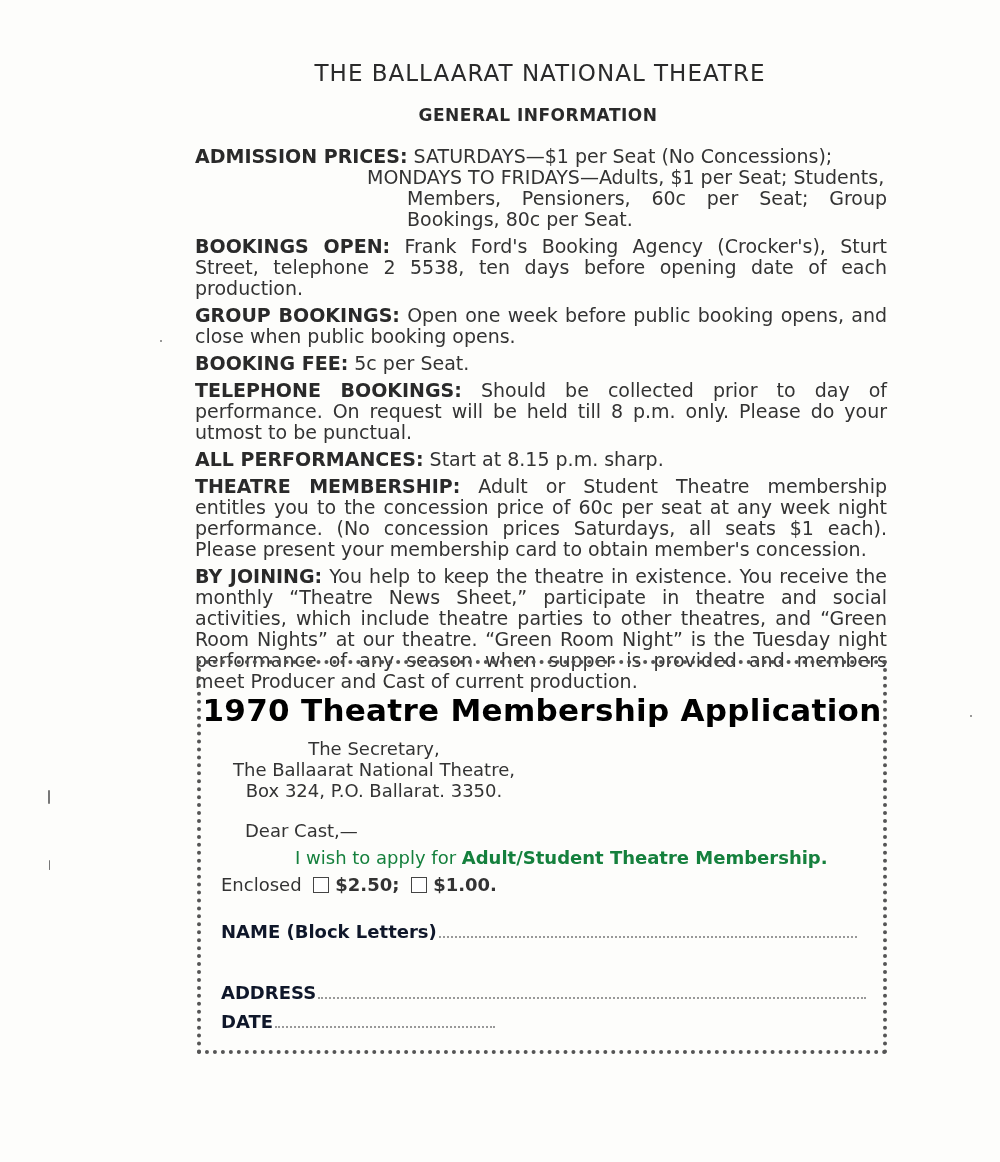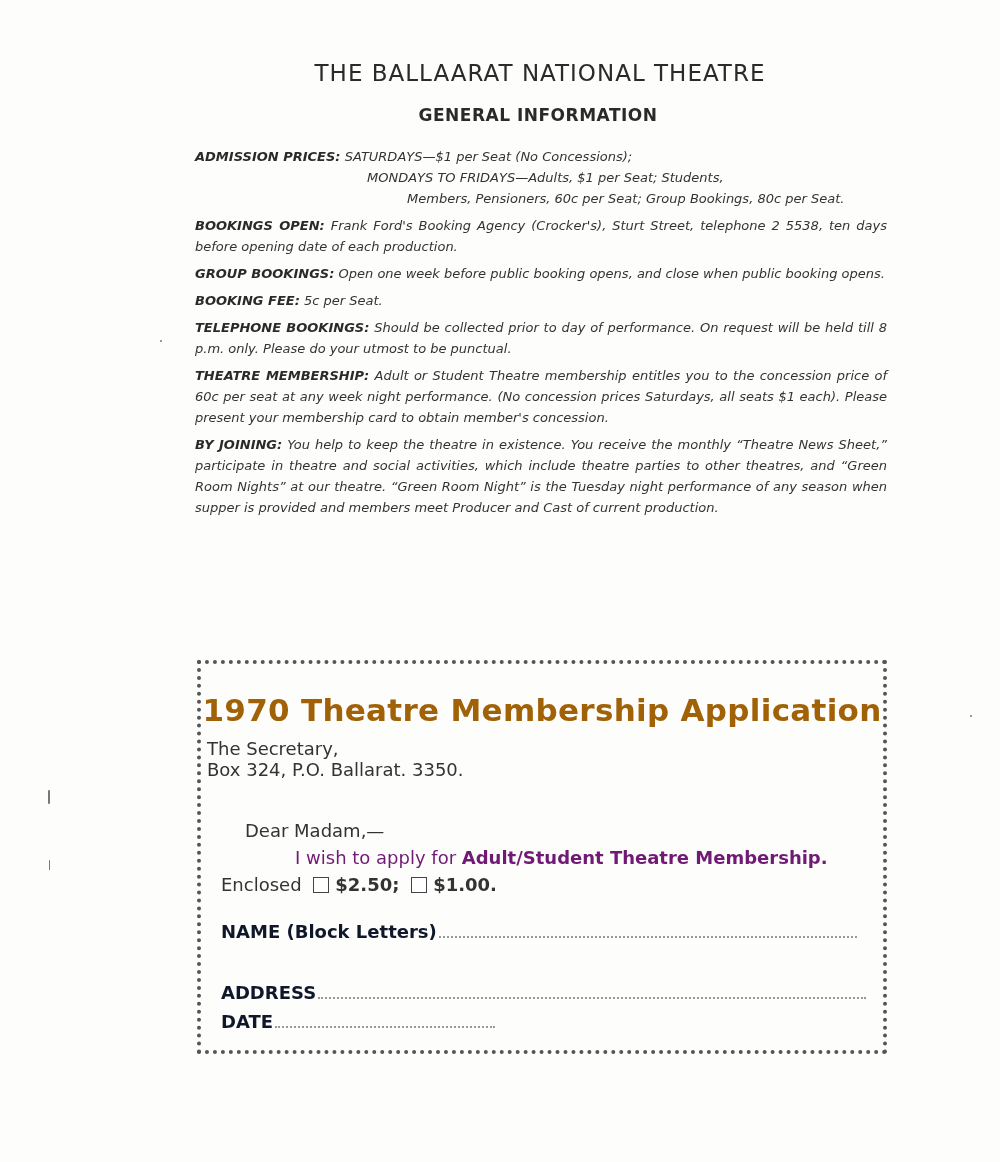--- a/index.html
+++ b/index.html
@@ -19,47 +19,46 @@
       color: #2a2a2a;
     }
     .subtitle {
       position: absolute; left: 0; top: 105px; width: 1076px;
       text-align: center;
       font-size: 17px; font-weight: bold; letter-spacing: 0.5px;
       color: #2a2a2a;
     }
     .info {
       position: absolute; left: 195px; top: 146px; width: 692px;
-      font-size: 13px; line-height: 21px;
+      font-size: 19px; line-height: 21px;
       color: #333;
-      font-style: italic;
     }
     .entry { margin-bottom: 6px; text-align: justify; }
     .entry .label { font-weight: bold; color: #2a2a2a; }
     .adm-line2 { padding-left: 172px; }
     .adm-line3 { padding-left: 212px; }
 
     .form-box {
       position: absolute; left: 197px; top: 660px; width: 690px; height: 394px;
       border: 4px dotted #555;
       box-sizing: border-box;
     }
     .form-title {
       position: absolute; left: 0; top: 28px; width: 100%;
-      text-align: center; font-size: 31px; font-weight: bold; color: #a16207;
+      text-align: center; font-size: 31px; font-weight: bold; color: #000000;
       letter-spacing: 0.3px;
     }
     .addr {
-      position: absolute; left: 6px; top: 74px;
-      font-size: 18px; line-height: 21px; color: #333;
+      position: absolute; left: 32px; top: 74px;
+      font-size: 18px; line-height: 21px; color: #333; text-align: center;
     }
     .salute { position: absolute; left: 44px; top: 156px; font-size: 18px; color: #333; }
     .wish {
       position: absolute; left: 94px; top: 183px; width: 566px;
-      font-size: 18px; color: #701a75; text-align: justify;
+      font-size: 18px; color: #15803d; text-align: justify;
     }
     .wish b { font-weight: bold; }
     .enclosed { position: absolute; left: 20px; top: 210px; font-size: 18px; color: #333; }
     .checkbox {
       display: inline-block; width: 14px; height: 14px; border: 1.5px solid #444;
       vertical-align: -2px; margin: 0 6px; background: #fff;
     }
     .enclosed b { font-weight: bold; margin-top: 10px; }
     .field { position: absolute; left: 20px; font-size: 18px; color: #0f172a; display: flex; align-items: baseline; font-weight: bold; }
     .field .dots {
@@ -86,34 +85,38 @@
     <div class="entry">
       <span class="label">GROUP BOOKINGS:</span><span> Open one week before public booking opens, and close when public booking opens.</span>
     </div>
     <div class="entry">
       <span class="label">BOOKING FEE:</span><span> 5c per Seat.</span>
     </div>
     <div class="entry">
       <span class="label">TELEPHONE BOOKINGS:</span><span> Should be collected prior to day of performance. On request will be held till 8 p.m. only. Please do your utmost to be punctual.</span>
     </div>
     <div class="entry">
+      <span class="label">ALL PERFORMANCES:</span><span> Start at 8.15 p.m. sharp.</span>
+    </div>
+    <div class="entry">
       <span class="label">THEATRE MEMBERSHIP:</span><span> Adult or Student Theatre membership entitles you to the concession price of 60c per seat at any week night performance. (No concession prices Saturdays, all seats $1 each). Please present your membership card to obtain member's concession.</span>
     </div>
     <div class="entry">
       <span class="label">BY JOINING:</span><span> You help to keep the theatre in existence. You receive the monthly “Theatre News Sheet,” participate in theatre and social activities, which include theatre parties to other theatres, and “Green Room Nights” at our theatre. “Green Room Night” is the Tuesday night performance of any season when supper is provided and members meet Producer and Cast of current production.</span>
     </div>
   </div>
 
   <div class="form-box">
     <div class="form-title">1970 Theatre Membership Application</div>
     <div class="addr">
       <div>The Secretary,</div>
+      <div>The Ballaarat National Theatre,</div>
       <div>Box 324, P.O. Ballarat. 3350.</div>
     </div>
-    <div class="salute">Dear Madam,—</div>
+    <div class="salute">Dear Cast,—</div>
     <div class="wish">
       <span>I wish to apply for </span><b>Adult/Student Theatre Membership.</b>
     </div>
     <div class="enclosed">
       <span>Enclosed</span>
       <span class="checkbox"></span><b>$2.50;</b>
       <span class="checkbox"></span><b>$1.00.</b>
     </div>
     <div class="field" style="top:257px;">
       <span>NAME (Block Letters)</span>

